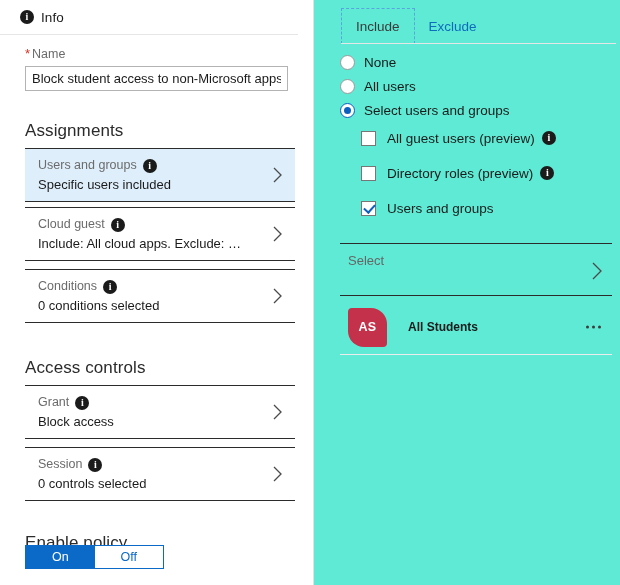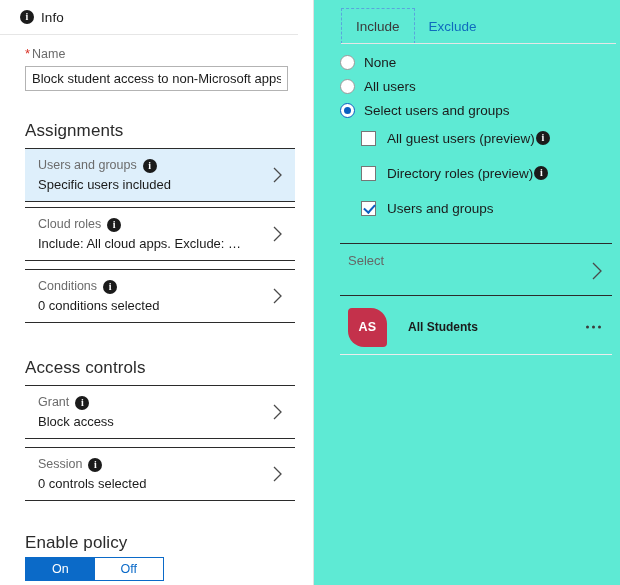--- a/index.html
+++ b/index.html
@@ -296,21 +296,21 @@
     position: absolute;
     left: 4px; top: 0px;
     width: 5px; height: 9px;
     border: solid #0b5fc0;
     border-width: 0 2px 2px 0;
     transform: rotate(42deg);
   }
   .check-label {
     display: flex;
     align-items: center;
-    gap: 1px;
+    gap: 7px;
     font-size: 13.5px;
     color: #1b1b1b;
     white-space: nowrap;
     justify-content: space-between;
   }
 
   
   .select-row {
     position: absolute;
     left: 340px; top: 243px;
@@ -412,21 +412,21 @@
       <span class="chev">
         <svg width="12" height="18" viewBox="0 0 12 18">
             <path d="M2 2 L9 9 L2 16" stroke="currentColor" stroke-width="1.3" fill="none"></path>
           </svg>
       </span>
     </div>
 
     <div class="nav-row" style="top:207px;">
       <div class="nav-inner">
         <div class="nav-title">
-          <span>Cloud roles</span>
+          <span>Cloud guest</span>
           <span class="info-glyph">i</span>
         </div>
         <div class="nav-sub">Include: All cloud apps. Exclude: …</div>
       </div>
       <span class="chev">
         <svg width="12" height="18" viewBox="0 0 12 18">
             <path d="M2 2 L9 9 L2 16" stroke="currentColor" stroke-width="1.3" fill="none"></path>
           </svg>
       </span>
     </div>
@@ -472,21 +472,21 @@
         <div class="nav-sub">0 controls selected</div>
       </div>
       <span class="chev">
         <svg width="12" height="18" viewBox="0 0 12 18">
             <path d="M2 2 L9 9 L2 16" stroke="currentColor" stroke-width="1.3" fill="none"></path>
           </svg>
       </span>
     </div>
 
     <div class="section-head" style="top:533px;">Enable policy</div>
-    <div class="toggle-wrap" style="top:557px;text-align:center;">
+    <div class="toggle-wrap" style="top:545px;text-align:center;">
       <div class="toggle-opt on">On</div>
       <div class="toggle-opt off">Off</div>
     </div>
   </div>
 
   <div id="panel-divider"></div>
 
   <div id="right-panel">
 
     <div class="tabs">

